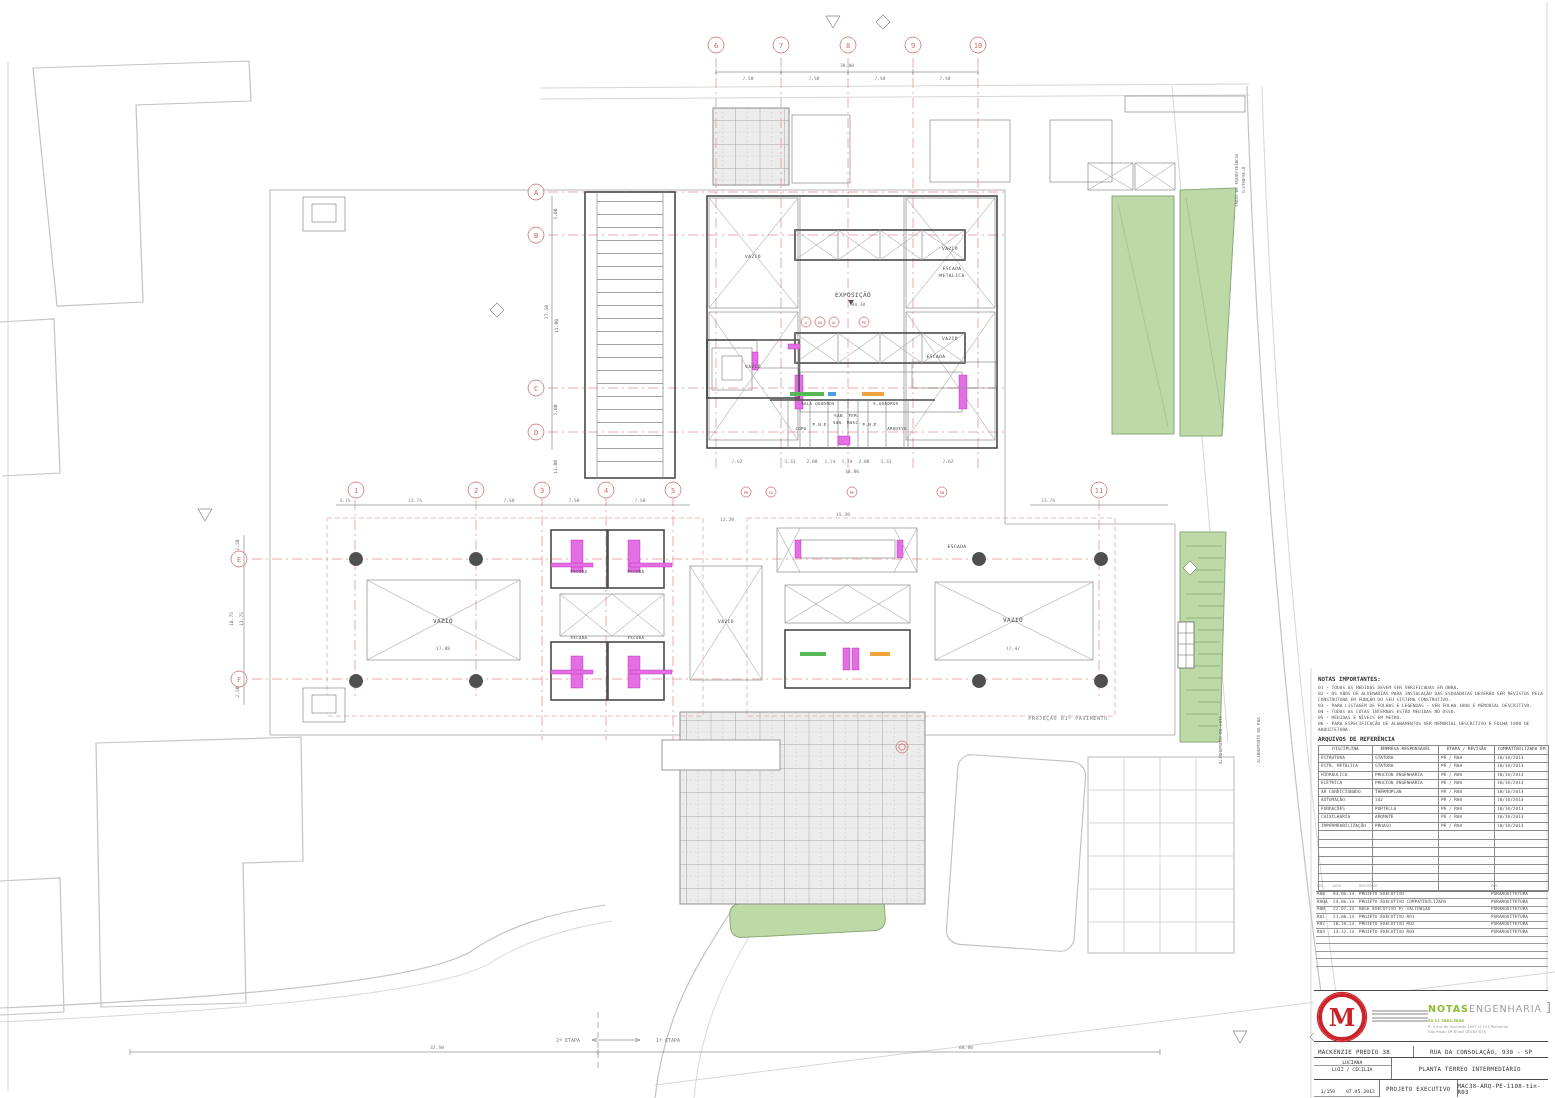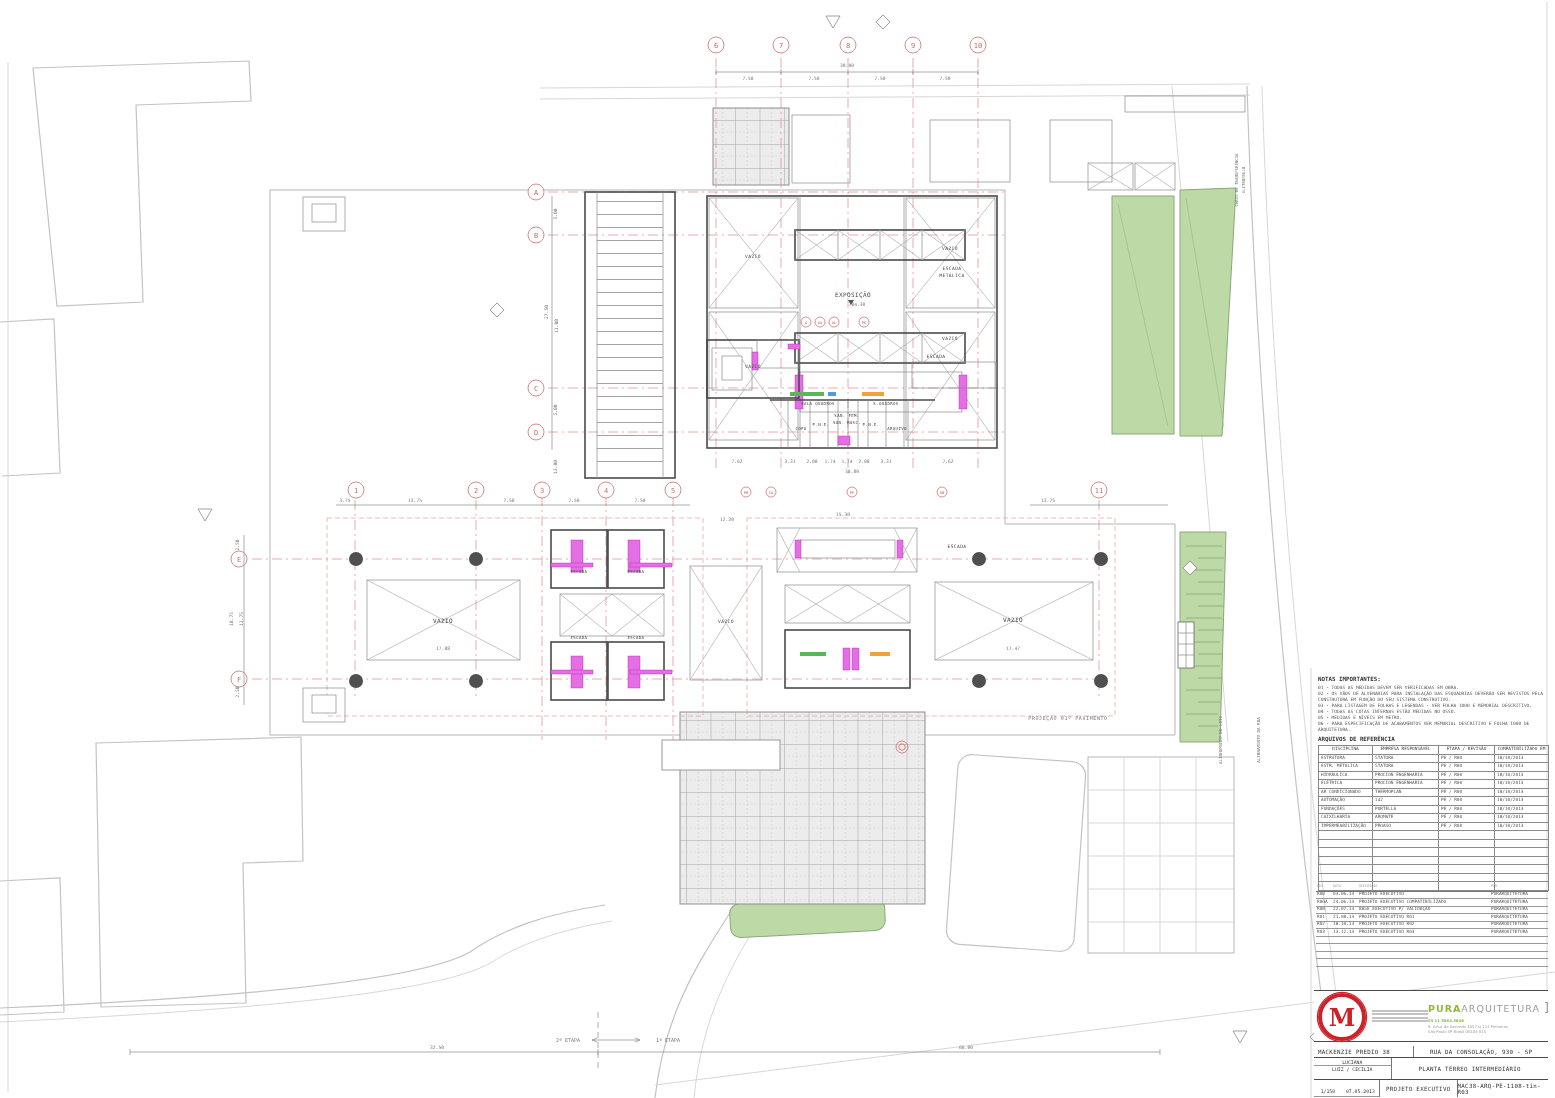--- a/index.html
+++ b/index.html
@@ -627,21 +627,21 @@
       <div class="mlogo">M</div>
       <div>
         <div class="microbar"></div>
             <div class="microbar"></div>
             <div class="microbar"></div>
             <div class="microbar"></div>
       </div>
     </div>
     <div style="margin-left:auto;padding:6px 4px 0 0;text-align:left">
       <div>
-        <span class="pura"><b>PURA</b><span>ARQUITETURA</span></span><span class="pbracket">]</span>
+        <span class="pura"><b>NOTAS</b><span>ENGENHARIA</span></span><span class="pbracket">]</span>
       </div>
       <div class="paddr">
         <span class="pphone">55 11 3064.3048</span><br>
         <span>R. Artur de Azevedo 1857 cj 114 Pinheiros</span><br>
         <span>São Paulo SP Brasil 05404-015</span>
       </div>
     </div>
   </div>
 
   <div class="tb-row" style="height:15px;align-items:flex-end">

